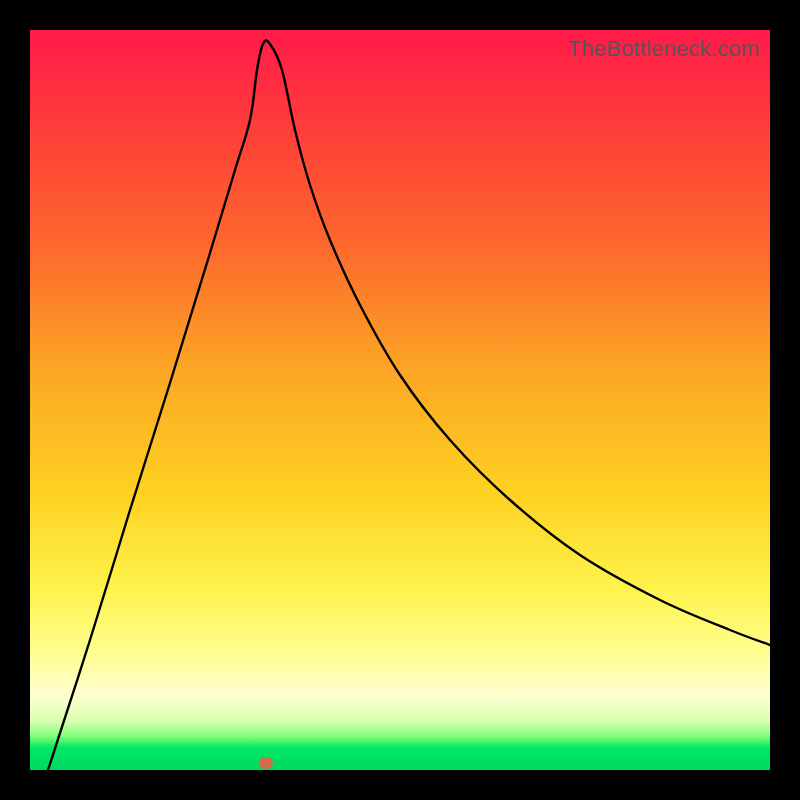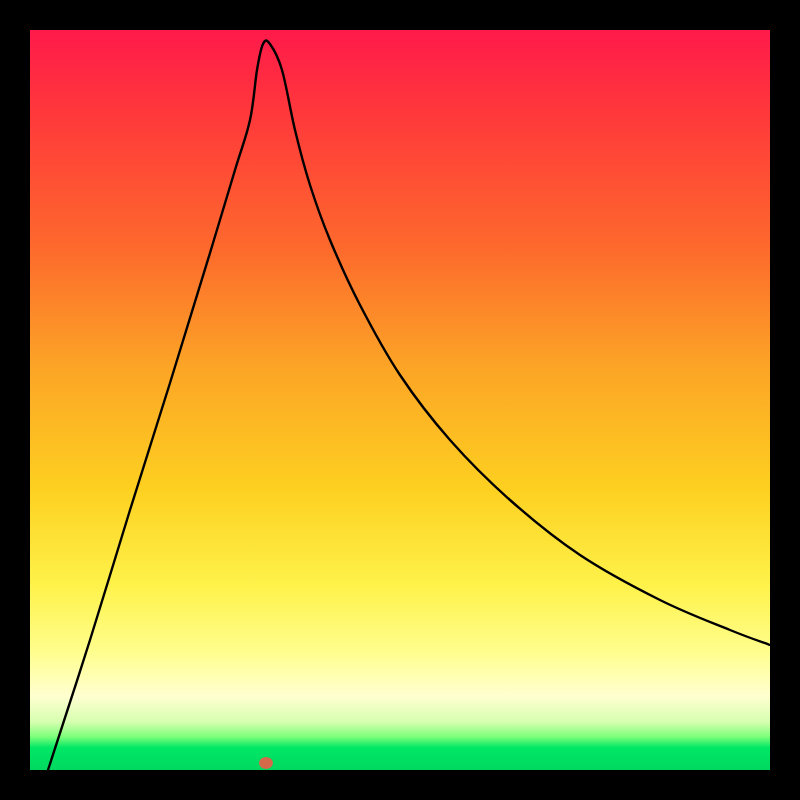--- a/index.html
+++ b/index.html
@@ -65,20 +65,21 @@
     transform: translate(-50%, -50%);
   }
 </style>
 </head>
 <body>
 
 <div class="frame">
 
   <div class="plot-area">
 
+    <div class="watermark">TheBottleneck.com</div>
 
     <svg class="curve" viewBox="0 0 740 740" preserveAspectRatio="none">
       <path id="curve-path" fill="none" stroke="#000" stroke-width="2.4" stroke-linejoin="round" stroke-linecap="round" d="M 18 740 C 25.6 716.6, 45.2 656.8, 60 610 C 74.8 563.2, 85.6 526.3, 100 480 C 114.4 433.7, 125.6 399.3, 140 353 C 154.4 306.7, 168.3 261.3, 180 223 C 191.7 184.7, 197.8 163.9, 205 140 C 212.2 116.1, 216.0 108.0, 220 90 C 224.0 72.0, 224.7 53.7, 227 40 C 229.3 26.3, 230.7 18.7, 233 14 C 235.3 9.3, 236.6 9.3, 240 14 C 243.4 18.7, 247.5 24.5, 252 40 C 256.5 55.5, 260.0 79.3, 265 100 C 270.0 120.7, 273.7 135.2, 280 155 C 286.3 174.8, 291.0 188.4, 300 210 C 309.0 231.6, 317.4 250.7, 330 275 C 342.6 299.3, 353.8 320.7, 370 345 C 386.2 369.3, 400.2 387.5, 420 410 C 439.8 432.5, 456.6 449.3, 480 470 C 503.4 490.7, 523.0 507.0, 550 525 C 577.0 543.0, 603.0 556.5, 630 570 C 657.0 583.5, 680.2 591.9, 700 600 C 719.8 608.1, 732.8 612.3, 740 615"></path>
     </svg>
 
     <div id="marker" class="marker" style="left: 236px; top: 733px; background: rgb(212, 106, 74);"></div>
   </div>
 
 </div>
 

